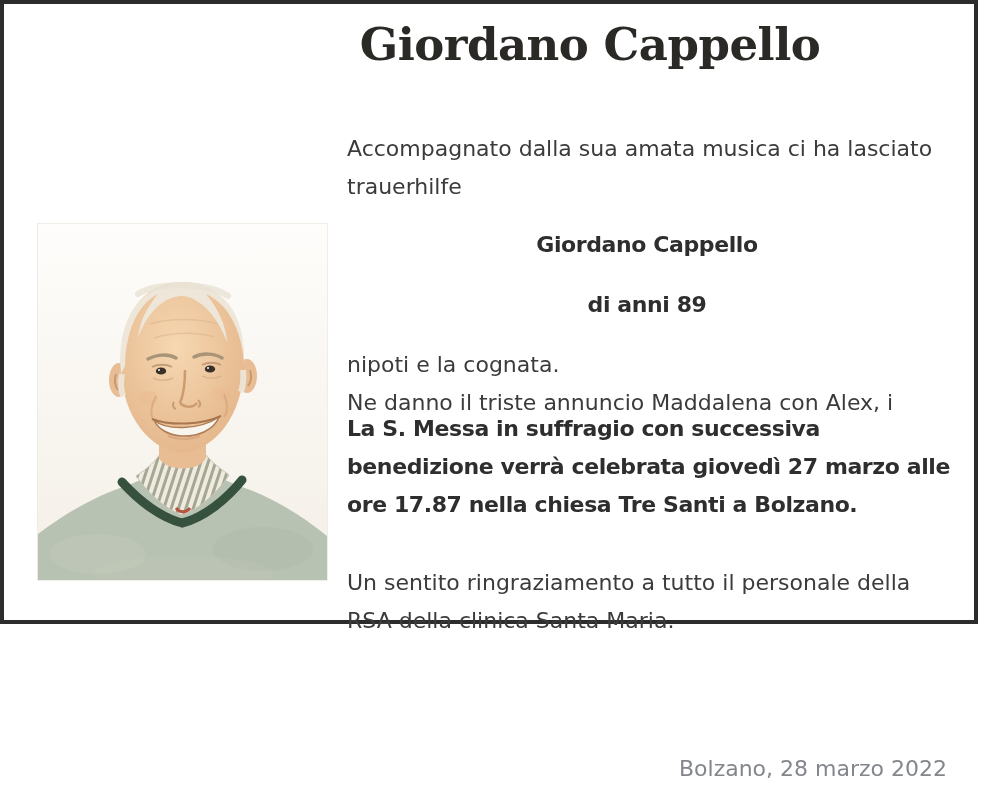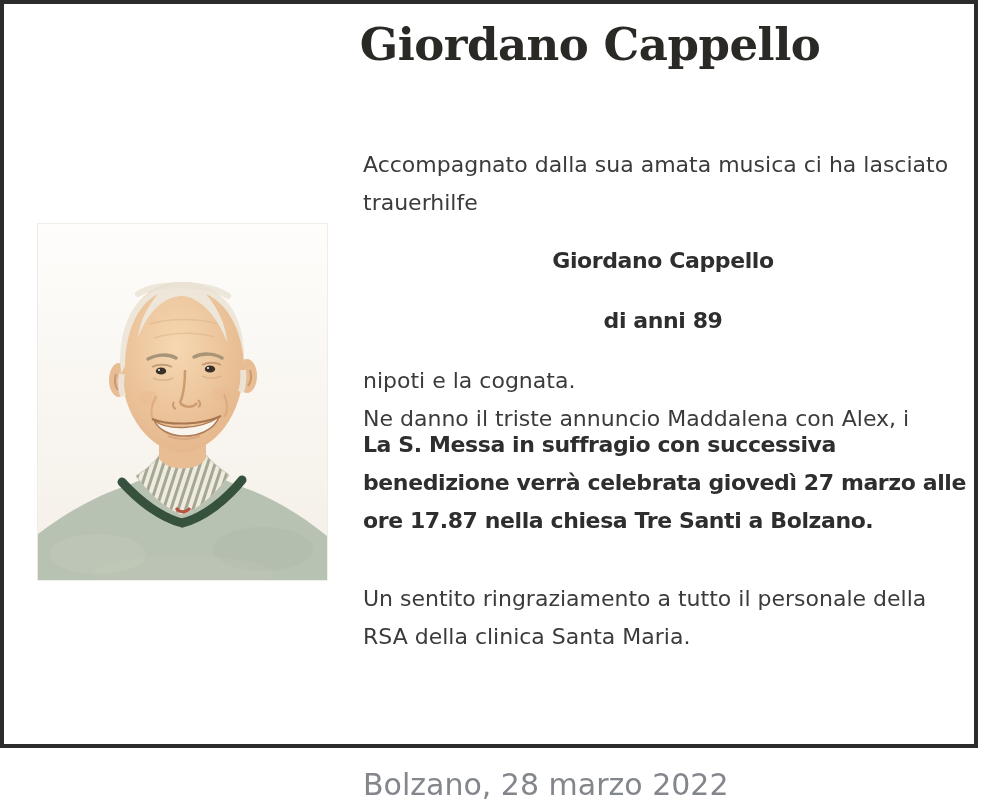--- a/index.html
+++ b/index.html
@@ -10,21 +10,21 @@
     background: #ffffff;
     font-family: "DejaVu Sans", sans-serif;
     overflow: hidden;
   }
   .card {
     position: absolute;
     left: 0;
     top: 0;
     box-sizing: border-box;
     width: 978px;
-    height: 748px;
+    height: 624px;
     border: 4px solid #2c2c2c;
     background: #ffffff;
   }
   .title {
     position: absolute;
     left: 190px;
     top: 10px;
     width: 792px;
     margin: 0;
     text-align: center;
@@ -47,27 +47,28 @@
   .col {
     position: absolute;
     left: 343px;
     top: 0;
     width: 600px;
     height: 800px;
     color: #3b3b3b;
     font-size: 22px;
     line-height: 38px;
   }
-  .para { position: absolute; margin: 16px; width: 600px; }
+  .para { position: absolute; margin: 0; width: 600px; }
   .ln { display: block; white-space: nowrap; }
   .center { text-align: center; }
   .b { font-weight: 700; color: #2e2e2e; letter-spacing: -0.4px; }
   .date {
+    text-align: right;
     color: #83878c;
-    font-size: 30px;
+    font-size: 22px;
   }
 </style>
 </head>
 <body>
 
 <div class="card">
 
   <h1 class="title">Giordano Cappello</h1>
 
   <div class="photo">

